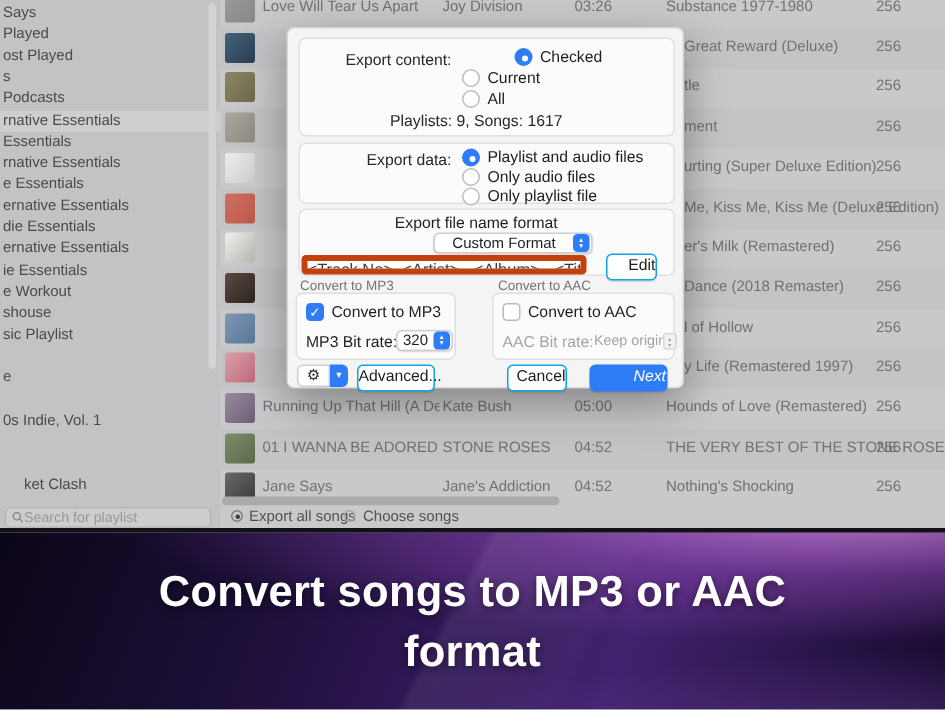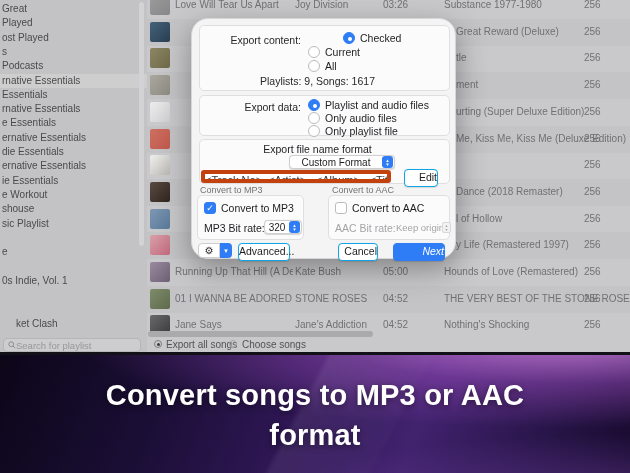--- a/index.html
+++ b/index.html
@@ -40,21 +40,21 @@
   .footerbar { position:absolute; left:147px; top:337px; width:483px; height:15px; background:#c9c9cb; }
   .footerbar .f-radio { position:absolute; top:3px; width:8px; height:8px; border-radius:50%;
     border:1px solid #7e7e80; }
   .footerbar .f-radio.on::after { content:""; position:absolute; left:1.5px; top:1.5px;
     width:3px; height:3px; background:#3a3a3c; border-radius:50%; }
   .footerbar .f-radio.off { border-color:#a5a5a7; }
   .f-label { position:absolute; top:2px; font-size:10px; color:#525254; white-space:nowrap; }
 
   
   .dialog { position:absolute; left:191px; top:18px; width:265px; height:241px;
-    background:#f4f4f5; border-radius:17px; border:1px solid #d6d6d8;
+    background:#f4f4f5; border-radius:5px; border:1px solid #d6d6d8;
     box-shadow:0 10px 30px rgba(0,0,0,0.35); font-size:10.5px; color:#1e1e20; }
   .gbox { position:absolute; left:7px; width:251px; background:#fbfbfc;
     border:1px solid #dfdfe1; border-radius:5px; }
   .box1 { top:6px;   height:66px; }
   .box2 { top:76px;  height:41px; }
   .box3 { top:120px; height:45px; }
   .box4 { left:5px;  top:176px; width:107px; height:45px; }
   .box5 { left:136px; top:176px; width:122px; height:45px; }
   .grouplabel { position:absolute; top:166px; font-size:9px; color:#737375; }
 
@@ -106,21 +106,21 @@
     font-size:29px; font-weight:bold; line-height:40px; letter-spacing:0.2px;
     text-shadow:0 2px 6px rgba(0,0,0,0.45); }
 </style>
 </head>
 <body>
 
 <div id="stage">
 
   <div class="sidebar">
     <div id="sb-items">
-        <div class="sb-item" style="top: 2px;">Great</div>
+        <div class="sb-item" style="top: 2px;">Says</div>
         <div class="sb-item" style="top: 16.3px;">Played</div>
         <div class="sb-item" style="top: 30.6px;">ost Played</div>
         <div class="sb-item" style="top: 44.9px;">s</div>
         <div class="sb-item" style="top: 59.2px;">Podcasts</div>
         <div class="sb-item selected" style="top: 73.5px;">rnative Essentials</div>
         <div class="sb-item" style="top: 87.8px;">Essentials</div>
         <div class="sb-item" style="top: 102.1px;">rnative Essentials</div>
         <div class="sb-item" style="top: 116.4px;">e Essentials</div>
         <div class="sb-item" style="top: 130.7px;">ernative Essentials</div>
         <div class="sb-item" style="top: 145px;">die Essentials</div>
@@ -195,20 +195,21 @@
       <span class="c-artist"></span>
       <span class="c-time"></span>
       <span class="c-album">Me, Kiss Me, Kiss Me (Deluxe Edition)</span>
       <span class="c-bitrate">256</span>
     </div>
         <div class="row covered" style="top: 152.2px;">
       <span class="c-thumb" style="top: 3px; background: linear-gradient(135deg, rgb(239, 239, 237), rgb(185, 183, 178));"></span>
       <span class="c-title"></span>
       <span class="c-artist"></span>
       <span class="c-time"></span>
+      <span class="c-album">er's Milk (Remastered)</span>
       <span class="c-bitrate">256</span>
     </div>
         <div class="row alt covered" style="top: 178.9px;">
       <span class="c-thumb" style="top: 3px; background: linear-gradient(135deg, rgb(90, 74, 66), rgb(47, 38, 32));"></span>
       <span class="c-title"></span>
       <span class="c-artist"></span>
       <span class="c-time"></span>
       <span class="c-album">Dance (2018 Remaster)</span>
       <span class="c-bitrate">256</span>
     </div>

